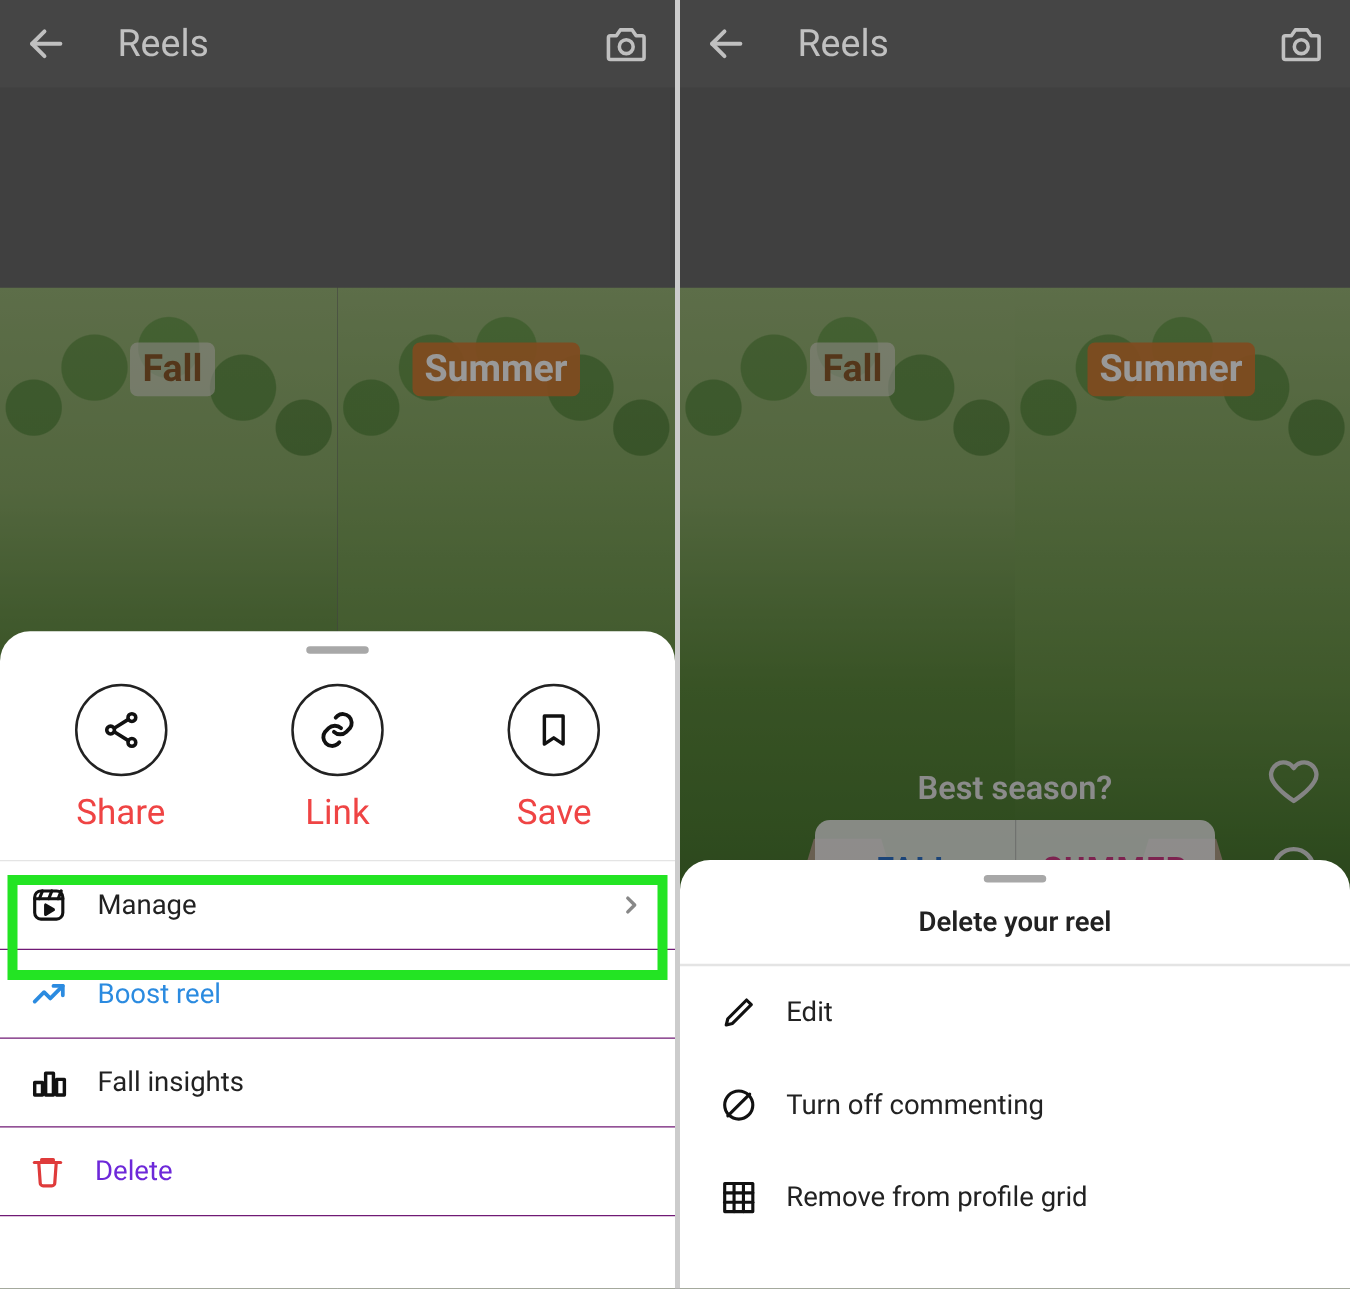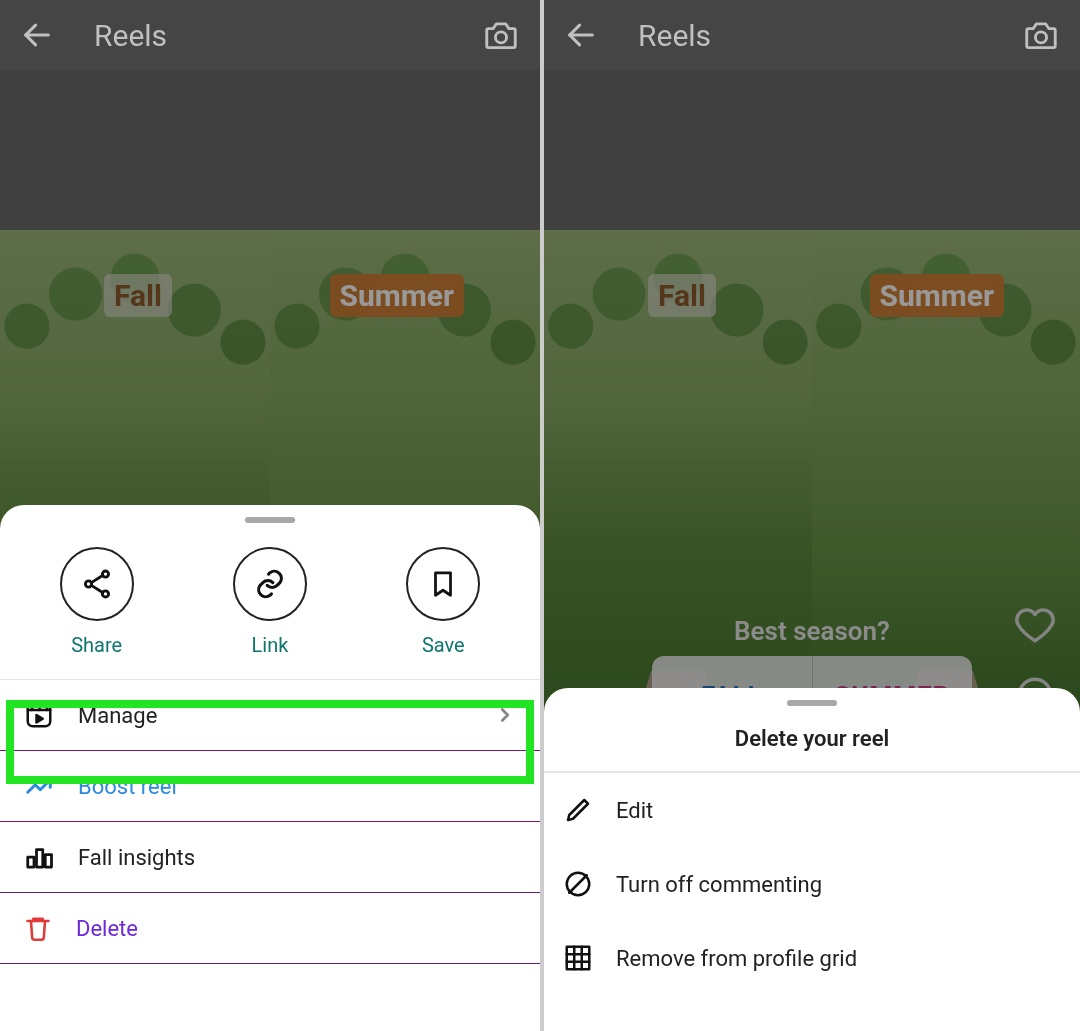--- a/index.html
+++ b/index.html
@@ -165,21 +165,21 @@
     align-items: center;
     gap: 12px;
     cursor: pointer;
   }
   .action .circle {
     width: 74px; height: 74px;
     border: 2px solid #222;
     border-radius: 50%;
     display: flex; align-items: center; justify-content: center;
   }
-  .action .lbl { font-size: 20px; color: #0f766e; }
+  .action .lbl { font-size: 28px; color: #ef4444; }
 
   .menu {
     border-top: 1px solid #e4e4e4;
   }
   .menu-item {
     display: flex;
     align-items: center;
     gap: 24px;
     padding: 20px 24px;
     font-size: 22px;
@@ -204,21 +204,21 @@
   
   .sheet.right { top: 688px; }
   .sheet-header {
     text-align: center;
     font-size: 22px;
     font-weight: 600;
     color: #222;
     padding: 12px 0 20px 0;
     border-bottom: 1px solid #e4e4e4;
   }
-  .sheet.right .menu-item { border-bottom: none; padding: 22px 19px; gap: 23px; }
+  .sheet.right .menu-item { border-bottom: none; padding: 22px 32px; gap: 23px; }
 
   svg { display: block; }
 </style>
 </head>
 <body>
 
 <div class="phone">
   <div class="topbar">
     <span>
       <svg width="34" height="34" viewBox="0 0 24 24" fill="none" stroke="#c0c0c0" stroke-width="2.2" stroke-linecap="round" stroke-linejoin="round">

